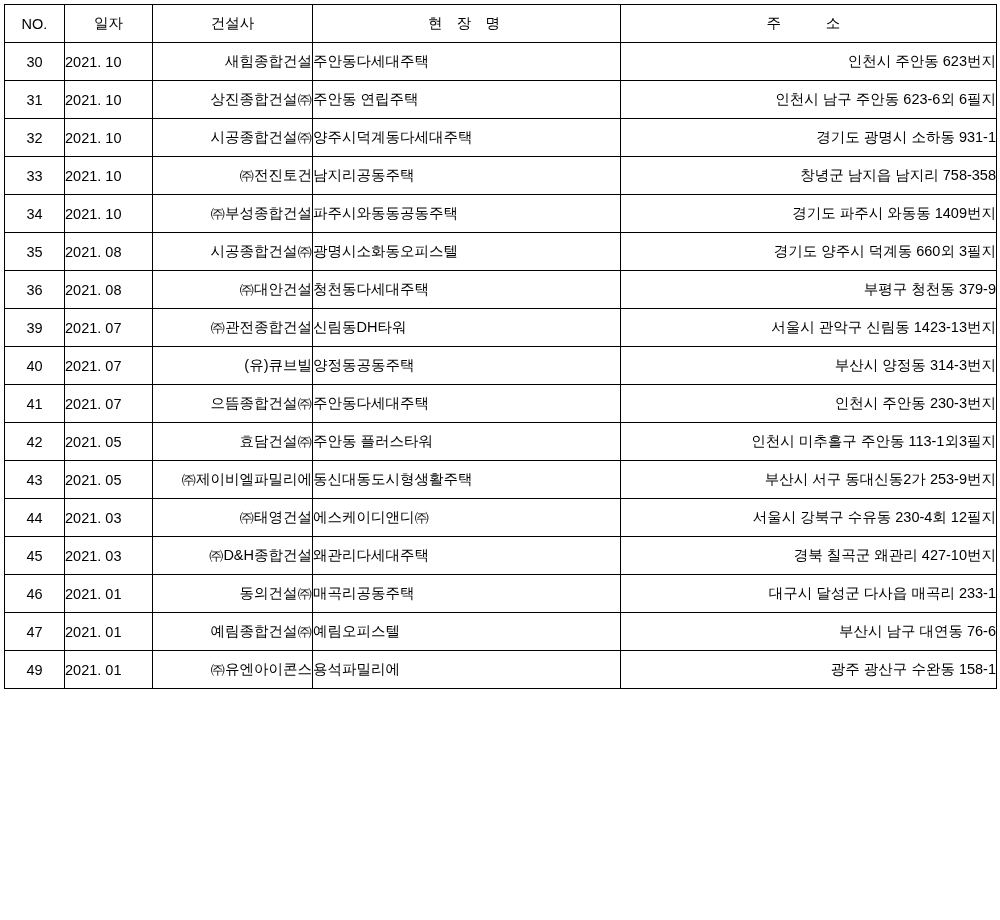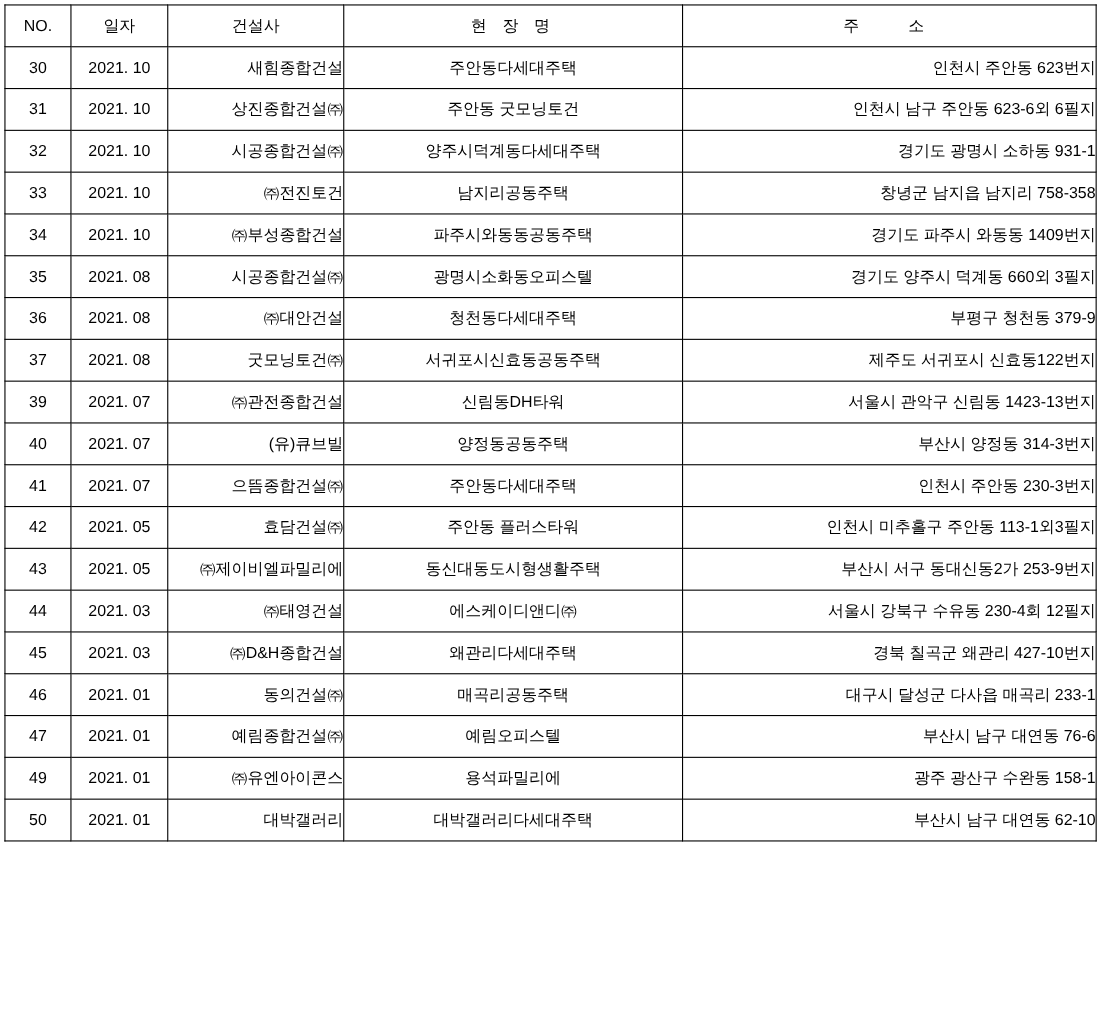--- a/index.html
+++ b/index.html
@@ -55,30 +55,29 @@
   }
   thead th .spaced-wide {
     letter-spacing: 1.4em;
     padding-left: 0.7em;
   }
   td.cell-no {
     text-align: center;
     font-size: 14px;
   }
   td.cell-date {
-    text-align: center;
     font-size: 14px;
   }
   td.cell-company {
     text-align: right;
     padding-left: 12px;
     font-size: 14.5px;
   }
   td.cell-site {
-    text-align: center;
+    text-align: left;
     padding-left: 14px;
     font-size: 14.5px;
   }
   td.cell-address {
     text-align: right;
     padding-left: 14px;
     font-size: 14.5px;
   }
 </style>
 </head>
@@ -107,21 +106,21 @@
           <td class="cell-no">30</td>
           <td class="cell-date">2021. 10</td>
           <td class="cell-company">새힘종합건설</td>
           <td class="cell-site">주안동다세대주택</td>
           <td class="cell-address">인천시 주안동 623번지</td>
         </tr>
         <tr>
           <td class="cell-no">31</td>
           <td class="cell-date">2021. 10</td>
           <td class="cell-company">상진종합건설㈜</td>
-          <td class="cell-site">주안동 굿모닝토건</td>
+          <td class="cell-site">주안동 연립주택</td>
           <td class="cell-address">인천시 남구 주안동 623-6외 6필지</td>
         </tr>
         <tr>
           <td class="cell-no">32</td>
           <td class="cell-date">2021. 10</td>
           <td class="cell-company">시공종합건설㈜</td>
           <td class="cell-site">양주시덕계동다세대주택</td>
           <td class="cell-address">경기도 광명시 소하동 931-1</td>
         </tr>
         <tr>
@@ -146,27 +145,20 @@
           <td class="cell-address">경기도 양주시 덕계동 660외 3필지</td>
         </tr>
         <tr>
           <td class="cell-no">36</td>
           <td class="cell-date">2021. 08</td>
           <td class="cell-company">㈜대안건설</td>
           <td class="cell-site">청천동다세대주택</td>
           <td class="cell-address">부평구 청천동 379-9</td>
         </tr>
         <tr>
-          <td class="cell-no">37</td>
-          <td class="cell-date">2021. 08</td>
-          <td class="cell-company">굿모닝토건㈜</td>
-          <td class="cell-site">서귀포시신효동공동주택</td>
-          <td class="cell-address">제주도 서귀포시 신효동122번지</td>
-        </tr>
-        <tr>
           <td class="cell-no">39</td>
           <td class="cell-date">2021. 07</td>
           <td class="cell-company">㈜관전종합건설</td>
           <td class="cell-site">신림동DH타워</td>
           <td class="cell-address">서울시 관악구 신림동 1423-13번지</td>
         </tr>
         <tr>
           <td class="cell-no">40</td>
           <td class="cell-date">2021. 07</td>
           <td class="cell-company">(유)큐브빌</td>
@@ -222,22 +214,15 @@
           <td class="cell-site">예림오피스텔</td>
           <td class="cell-address">부산시 남구 대연동 76-6</td>
         </tr>
         <tr>
           <td class="cell-no">49</td>
           <td class="cell-date">2021. 01</td>
           <td class="cell-company">㈜유엔아이콘스</td>
           <td class="cell-site">용석파밀리에</td>
           <td class="cell-address">광주 광산구 수완동 158-1</td>
         </tr>
-        <tr>
-          <td class="cell-no">50</td>
-          <td class="cell-date">2021. 01</td>
-          <td class="cell-company">대박갤러리</td>
-          <td class="cell-site">대박갤러리다세대주택</td>
-          <td class="cell-address">부산시 남구 대연동 62-10</td>
-        </tr>
       </tbody>
   </table>
 </div>
 
 </body></html>

